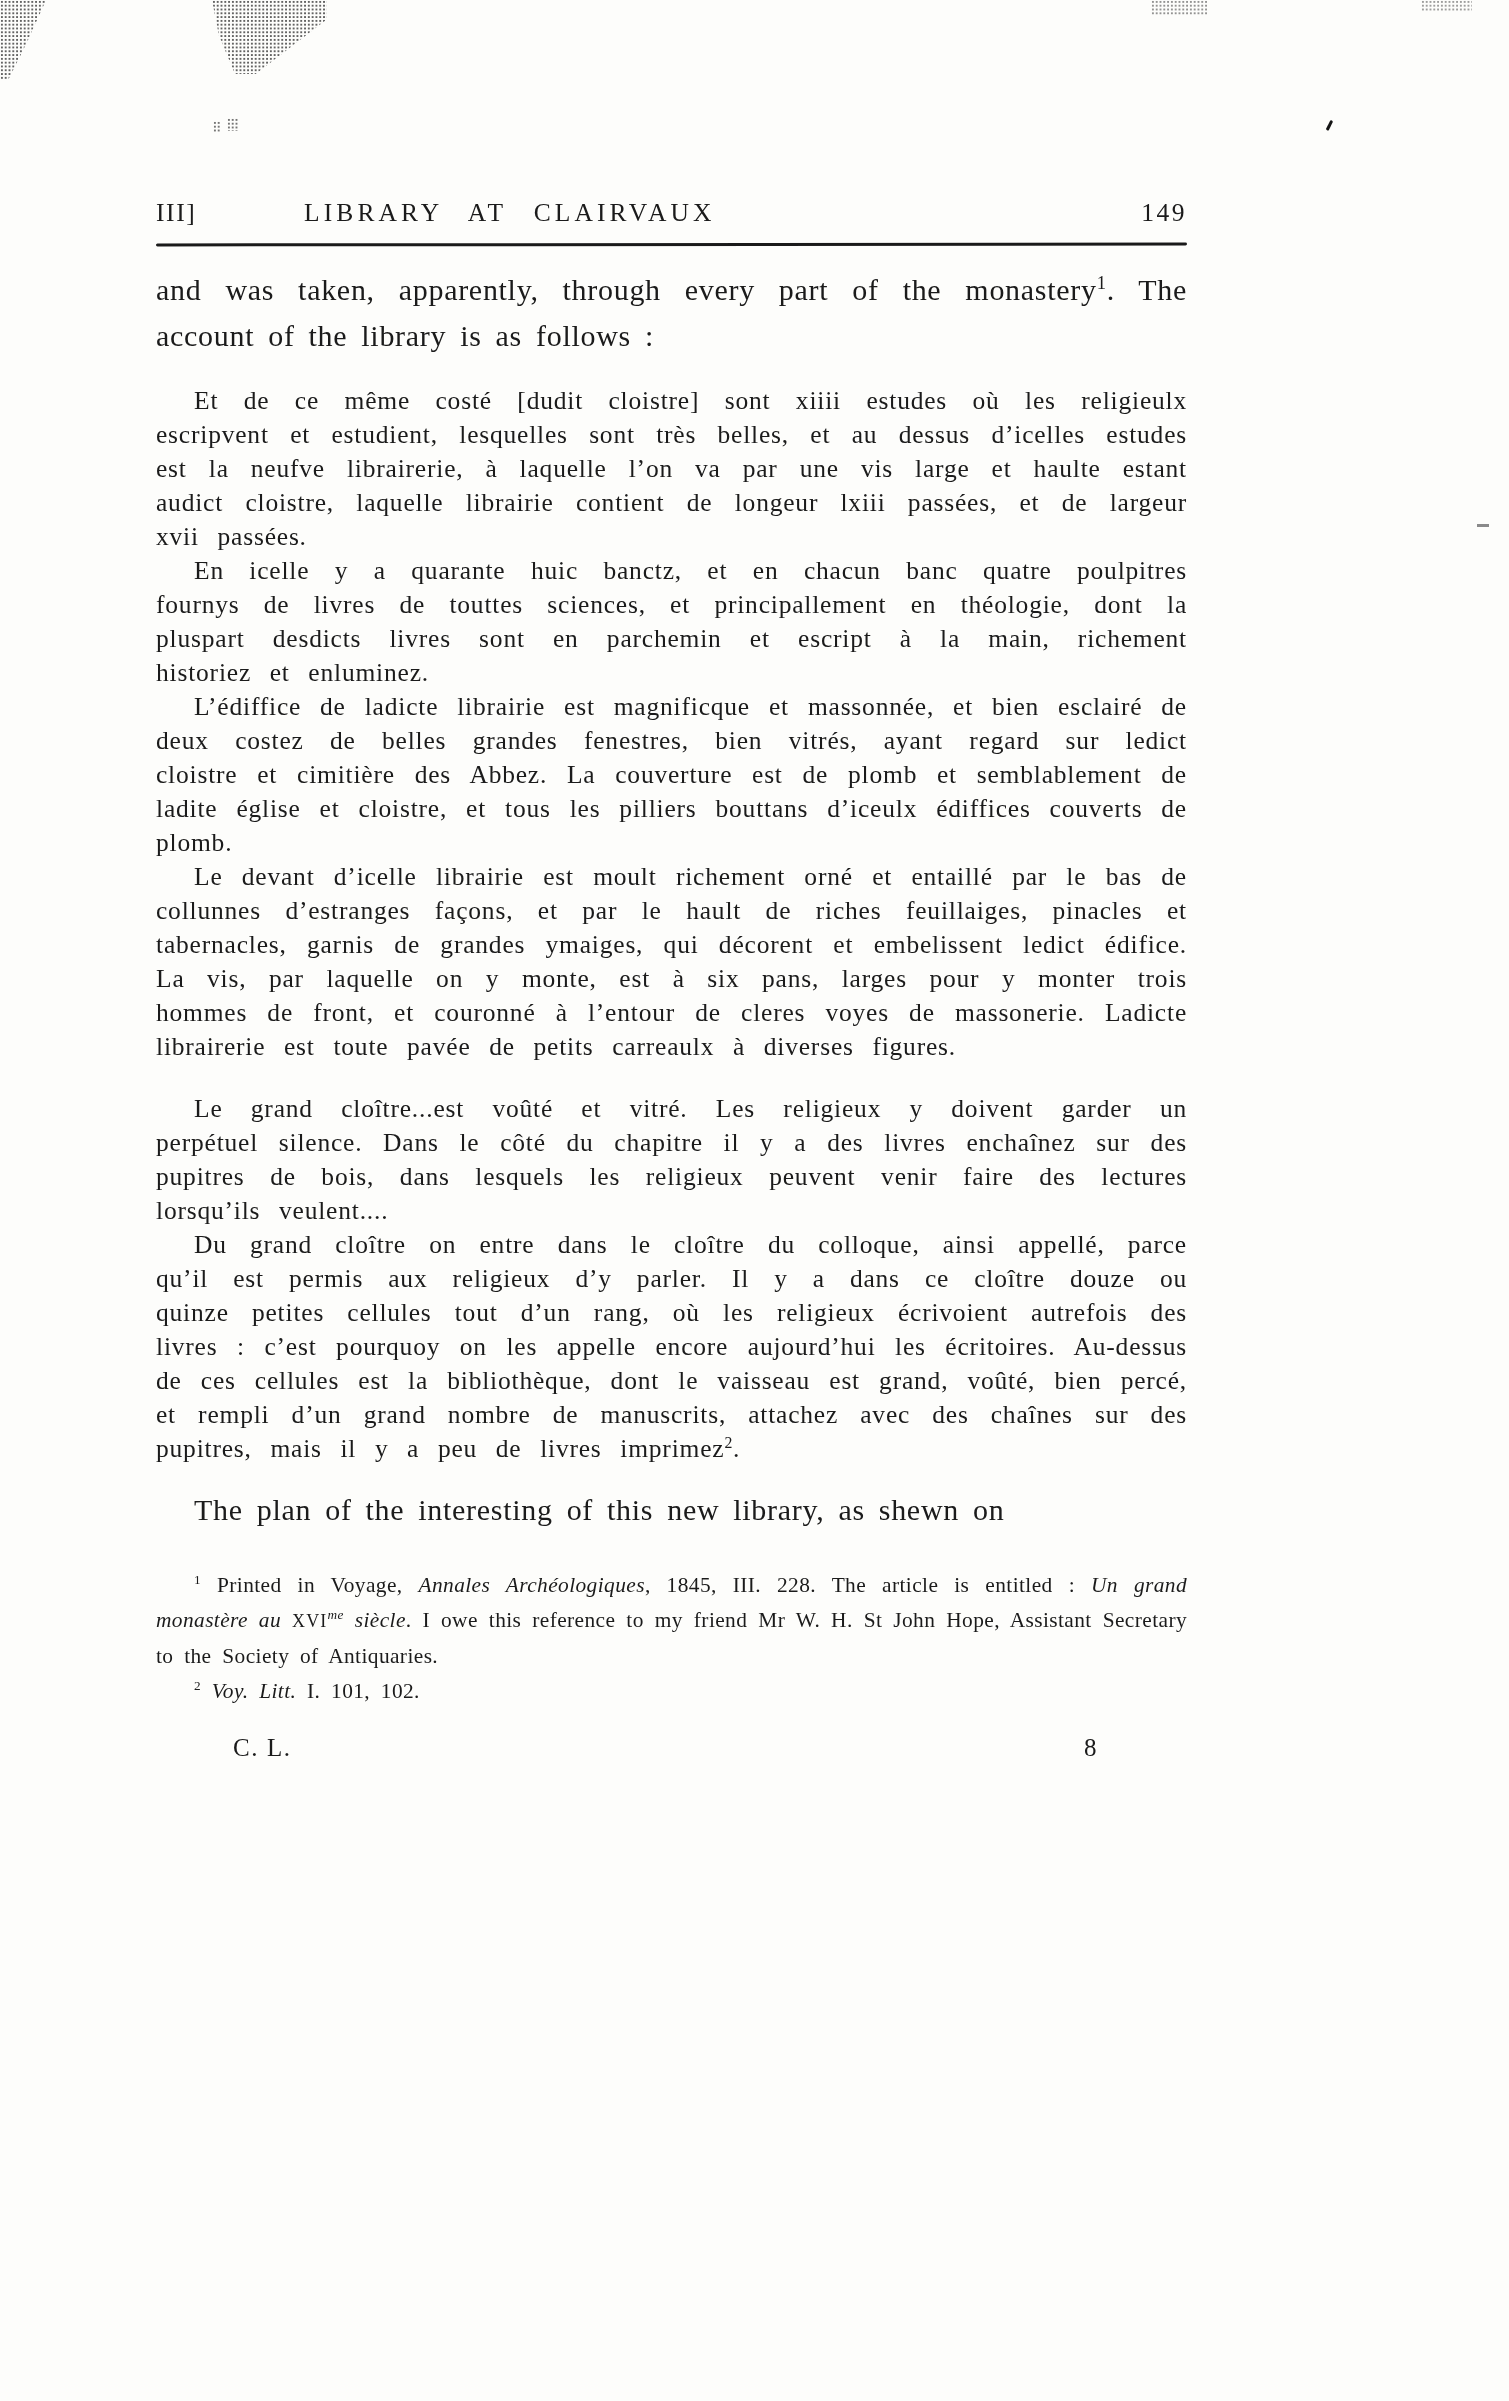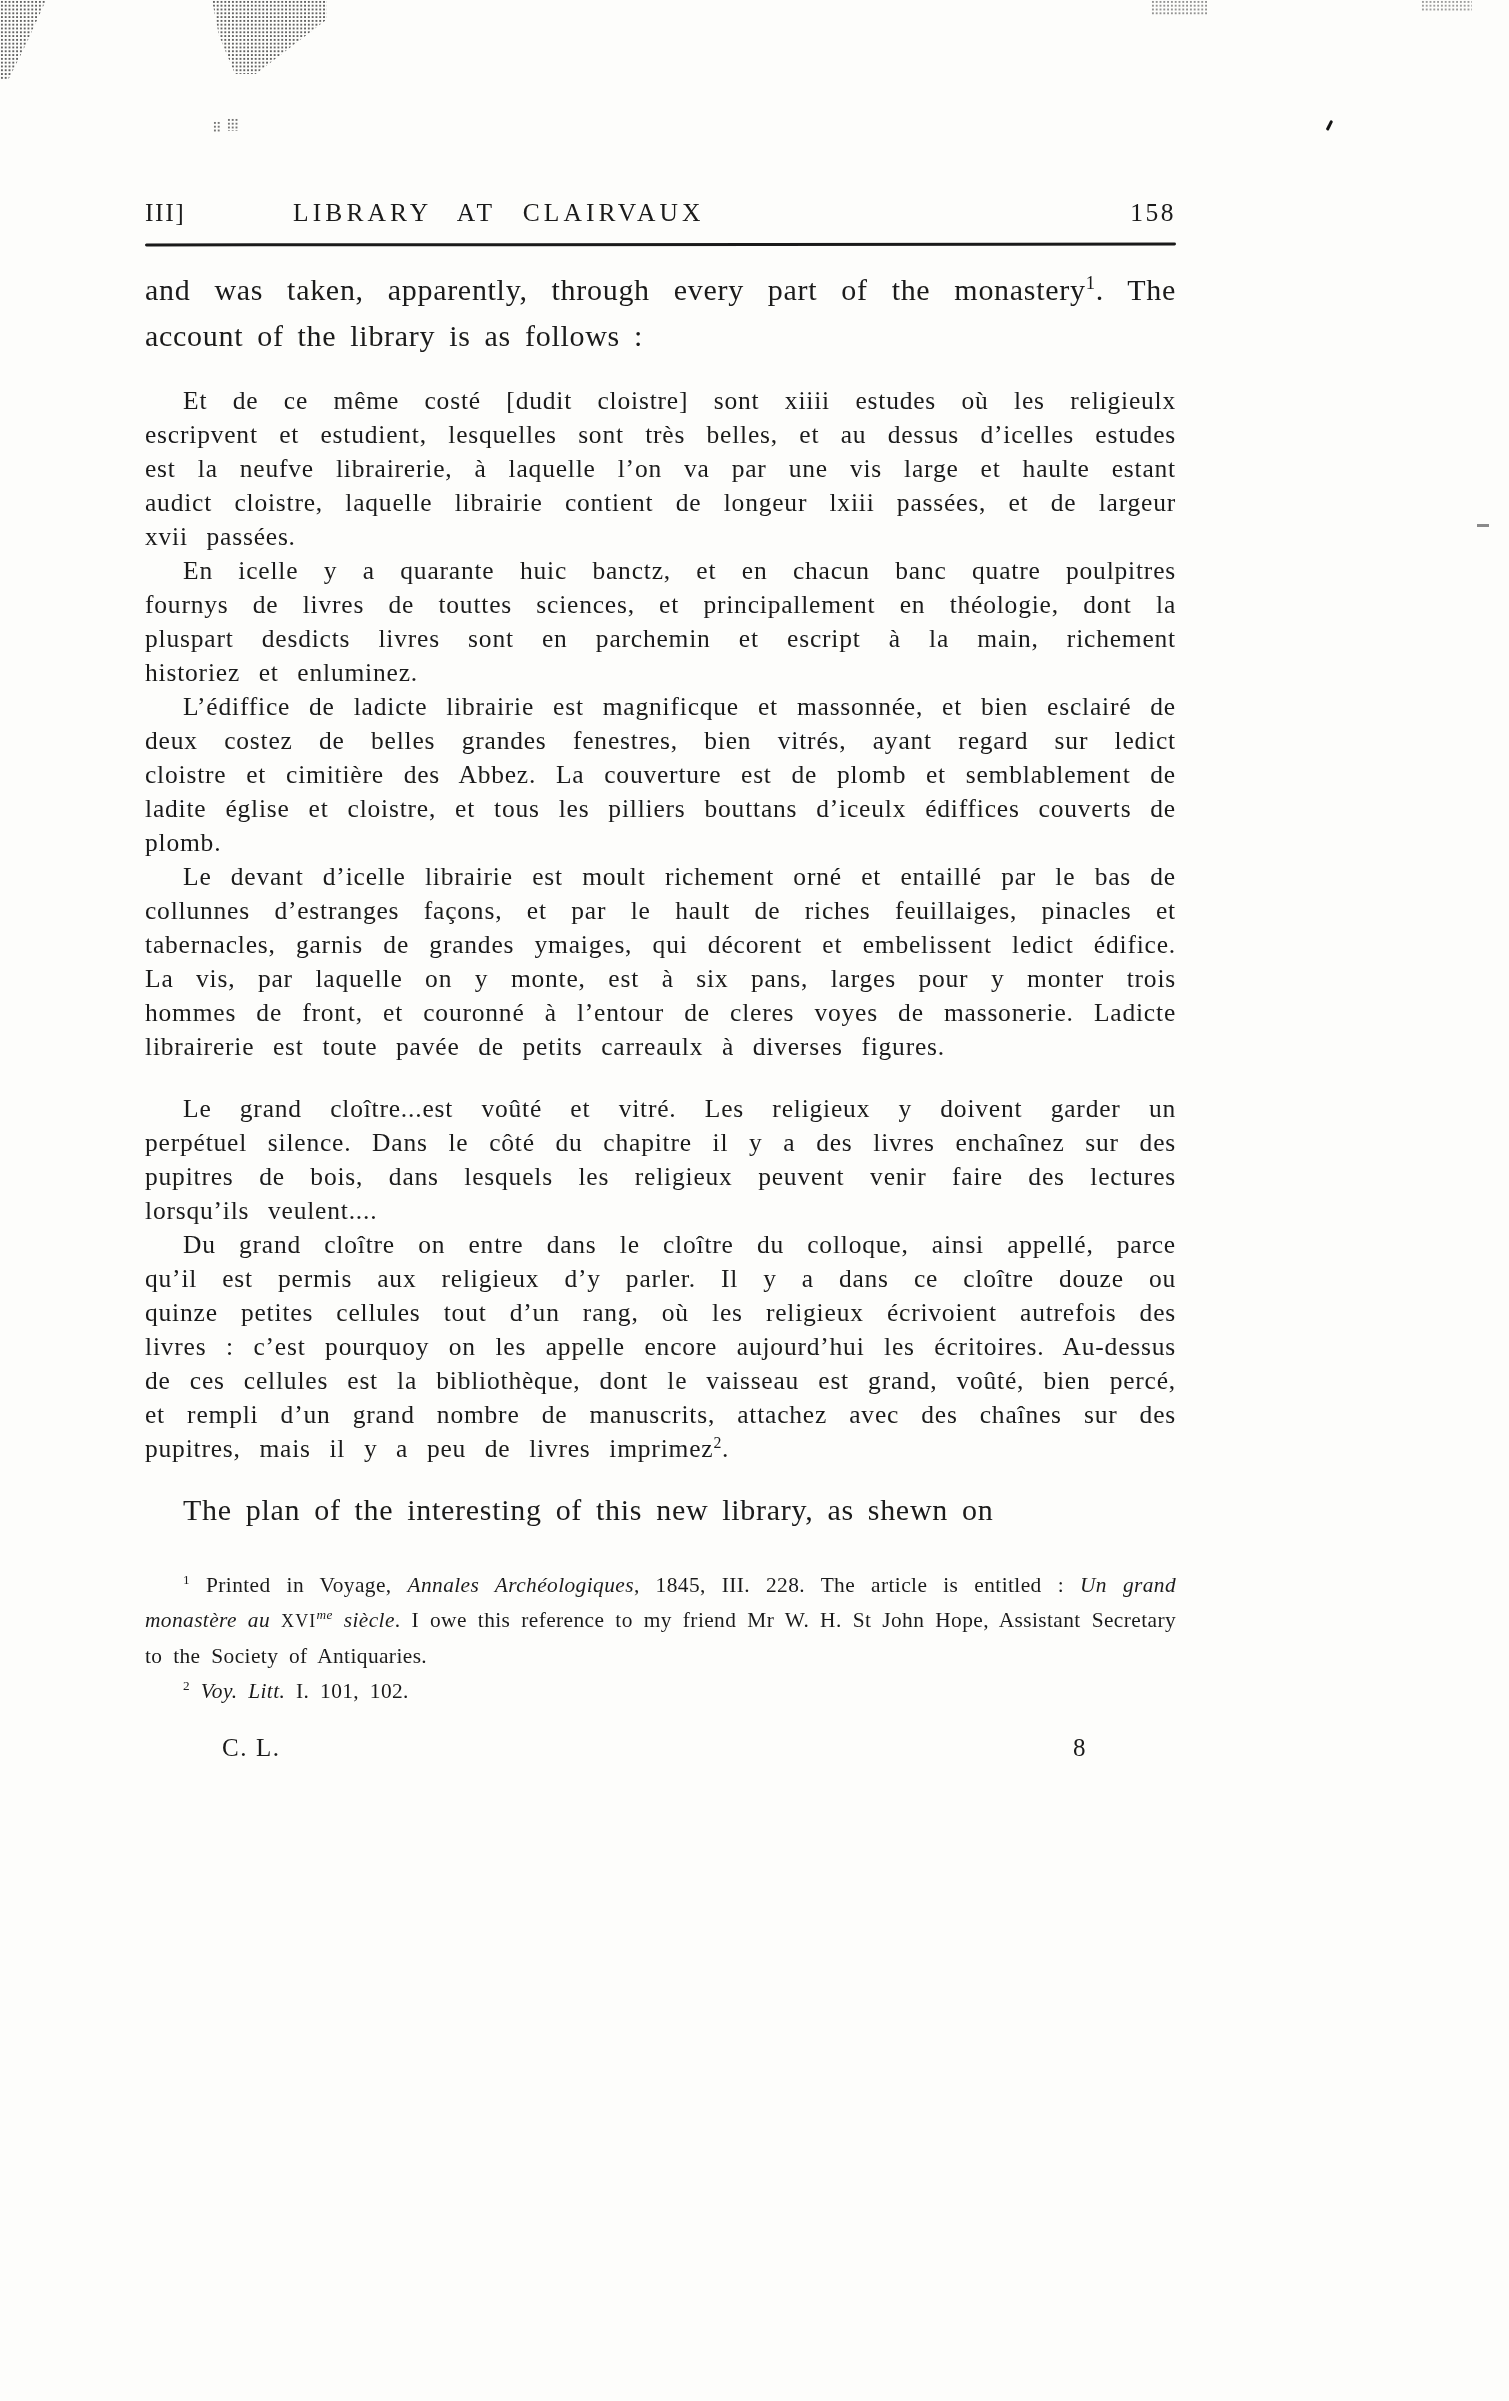--- a/index.html
+++ b/index.html
@@ -5,21 +5,21 @@
   html,body { margin:0; padding:0; background:#d9d9d9; }
   .page {
     position:relative;
     width:1509px; height:2401px;
     margin:0 auto;
     background:#fdfdfb;
     color:#1b1b1b;
     font-family:"Liberation Serif", serif;
     overflow:hidden;
   }
-  .content { position:absolute; left:145px; top:0; width:1031px; }
+  .content { position:absolute; left:156px; top:0; width:1031px; }
 
   
   .running-head { display:flex; align-items:baseline; margin-top:198px; font-size:25.5px; }
   .rh-section { width:148px; letter-spacing:1.6px; }
   .rh-title { flex:1; letter-spacing:4.1px; word-spacing:16.5px; }
   .rh-page { width:148px; text-align:right; letter-spacing:2.5px; }
   .head-rule { margin-top:15px; height:2.5px; background:#1a1a1a; transform:rotate(-0.05deg); border-radius:1.6px; }
 
   p { margin:0; text-align:justify; }
   .en { font-size:30px; line-height:46px; letter-spacing:0.7px; word-spacing:5.8px; }
@@ -68,21 +68,21 @@
   <div class="halftone speck-1"></div>
   <div class="halftone speck-2"></div>
   <div class="mark-backslash"></div>
   <div class="margin-dash"></div>
 
   <div class="content">
 
     <div class="running-head">
       <span class="rh-section">III]</span>
       <span class="rh-title">LIBRARY AT CLAIRVAUX</span>
-      <span class="rh-page">158</span>
+      <span class="rh-page">149</span>
     </div>
 
     <div class="head-rule"></div>
 
     <p class="en intro"><span>and was taken, apparently, through every part of the monastery</span><sup>1</sup><span>. The account of the library is as follows :</span></p>
 
     <div class="extract-block">
       <p class="fr indent">Et de ce même costé [dudit cloistre] sont xiiii estudes où les religieulx escripvent et estudient, lesquelles sont très belles, et au dessus d’icelles estudes est la neufve librairerie, à laquelle l’on va par une vis large et haulte estant audict cloistre, laquelle librairie contient de longeur lxiii passées, et de largeur xvii passées.</p>
       <p class="fr indent">En icelle y a quarante huic banctz, et en chacun banc quatre poulpitres fournys de livres de touttes sciences, et principallement en théologie, dont la pluspart desdicts livres sont en parchemin et escript à la main, richement historiez et enluminez.</p>
       <p class="fr indent">L’édiffice de ladicte librairie est magnificque et massonnée, et bien esclairé de deux costez de belles grandes fenestres, bien vitrés, ayant regard sur ledict cloistre et cimitière des Abbez. La couverture est de plomb et semblablement de ladite église et cloistre, et tous les pilliers bouttans d’iceulx édiffices couverts de plomb.</p>

